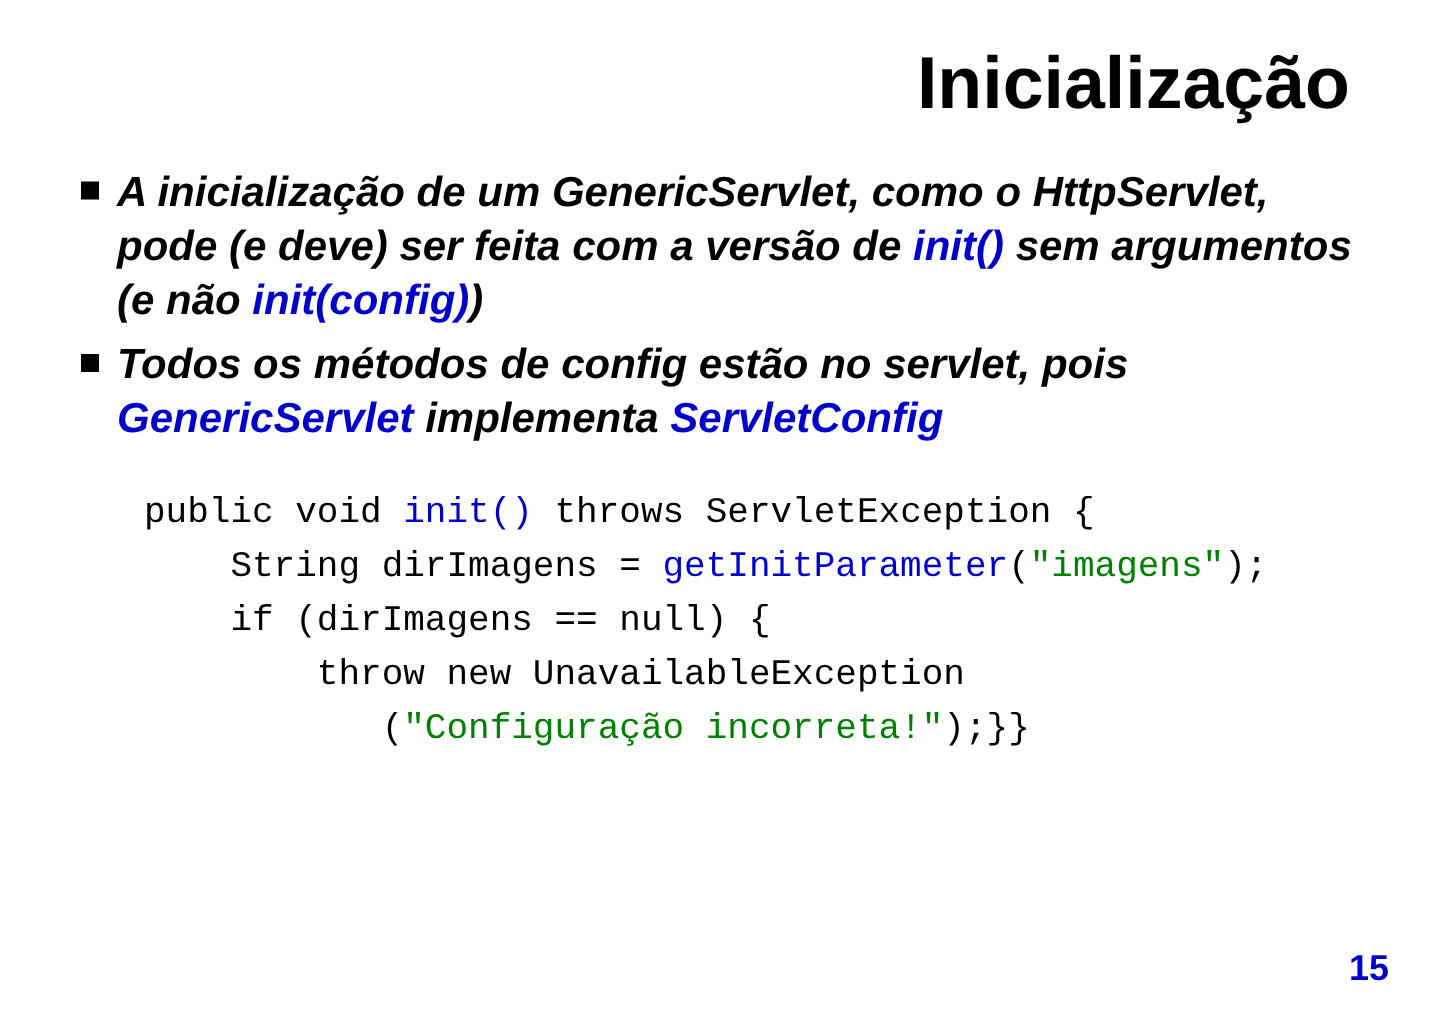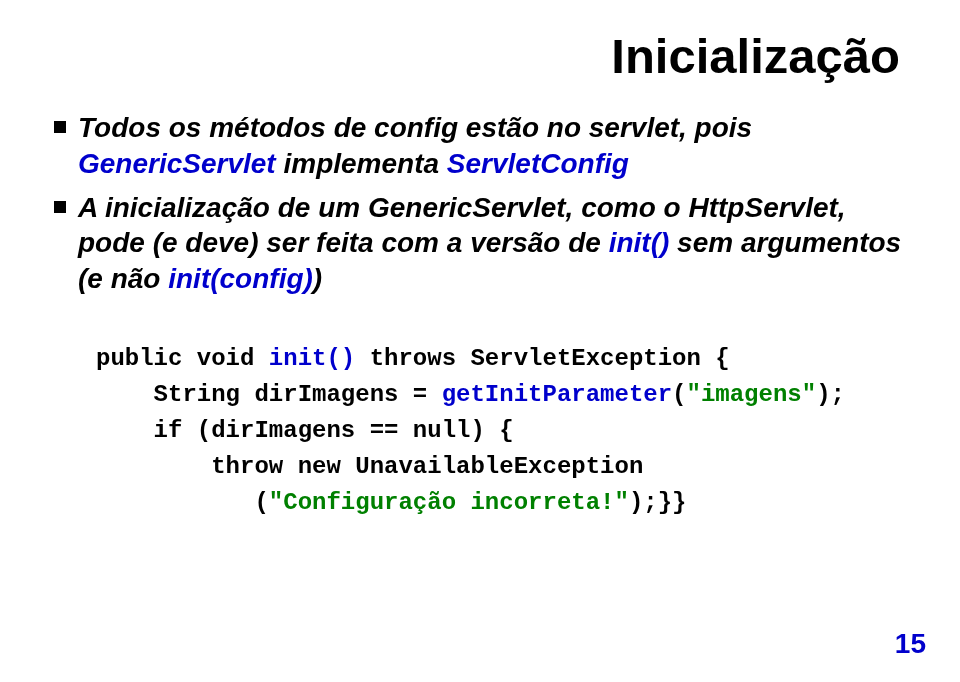--- a/index.html
+++ b/index.html
@@ -39,50 +39,50 @@
     left: 4px;
     top: 11px;
     width: 12px;
     height: 12px;
     background: #000;
   }
   .blue { color: #0000cc; font-weight: bold; font-style: italic; }
   .code {
     font-family: "Courier New", Courier, monospace;
     font-size: 24px;
-    font-weight: bold;
+    font-weight: normal;
     color: #000;
     line-height: 1.5;
-    margin-top: 44px;
+    margin-top: 28px;
     padding-left: 46px;
     white-space: pre;
   }
   .code .kw-blue { color: #0000cc; }
   .code .str-green { color: #008000; }
   .pagenum {
     position: absolute;
     right: 34px;
     bottom: 22px;
-    font-size: 28px;
+    font-size: 24px;
     font-weight: bold;
     color: #0000cc;
     font-family: Arial, Helvetica, sans-serif;
   }
 </style>
 </head>
 <body>
 
 <div class="title">Inicialização</div>
 
 <ul class="bullets">
   <li>
-    <span>Todos os métodos de config estão no servlet, pois </span><span class="blue">GenericServlet</span><span> implementa </span><span class="blue">ServletConfig</span><span></span>
+    <span>A inicialização de um GenericServlet, como o HttpServlet, pode (e deve) ser feita com a versão de </span><span class="blue">init()</span><span> sem argumentos (e não </span><span class="blue">init(config)</span><span>)</span>
   </li>
   <li>
-    <span>A inicialização de um GenericServlet, como o HttpServlet, pode (e deve) ser feita com a versão de </span><span class="blue">init()</span><span> sem argumentos (e não </span><span class="blue">init(config)</span><span>)</span>
+    <span>Todos os métodos de config estão no servlet, pois </span><span class="blue">GenericServlet</span><span> implementa </span><span class="blue">ServletConfig</span><span></span>
   </li>
 </ul>
 
 <div class="code"><span>public void </span><span class="kw-blue">init()</span><span> throws ServletException {</span>
 <span>    String dirImagens = </span><span class="kw-blue">getInitParameter</span><span>(</span><span class="str-green">"imagens"</span><span>);</span>
 <span>    if (dirImagens == null) {</span>
 <span>        throw new UnavailableException</span>
 <span>           (</span><span class="str-green">"Configuração incorreta!"</span><span>);}}</span></div>
 
 <div class="pagenum">15</div>

